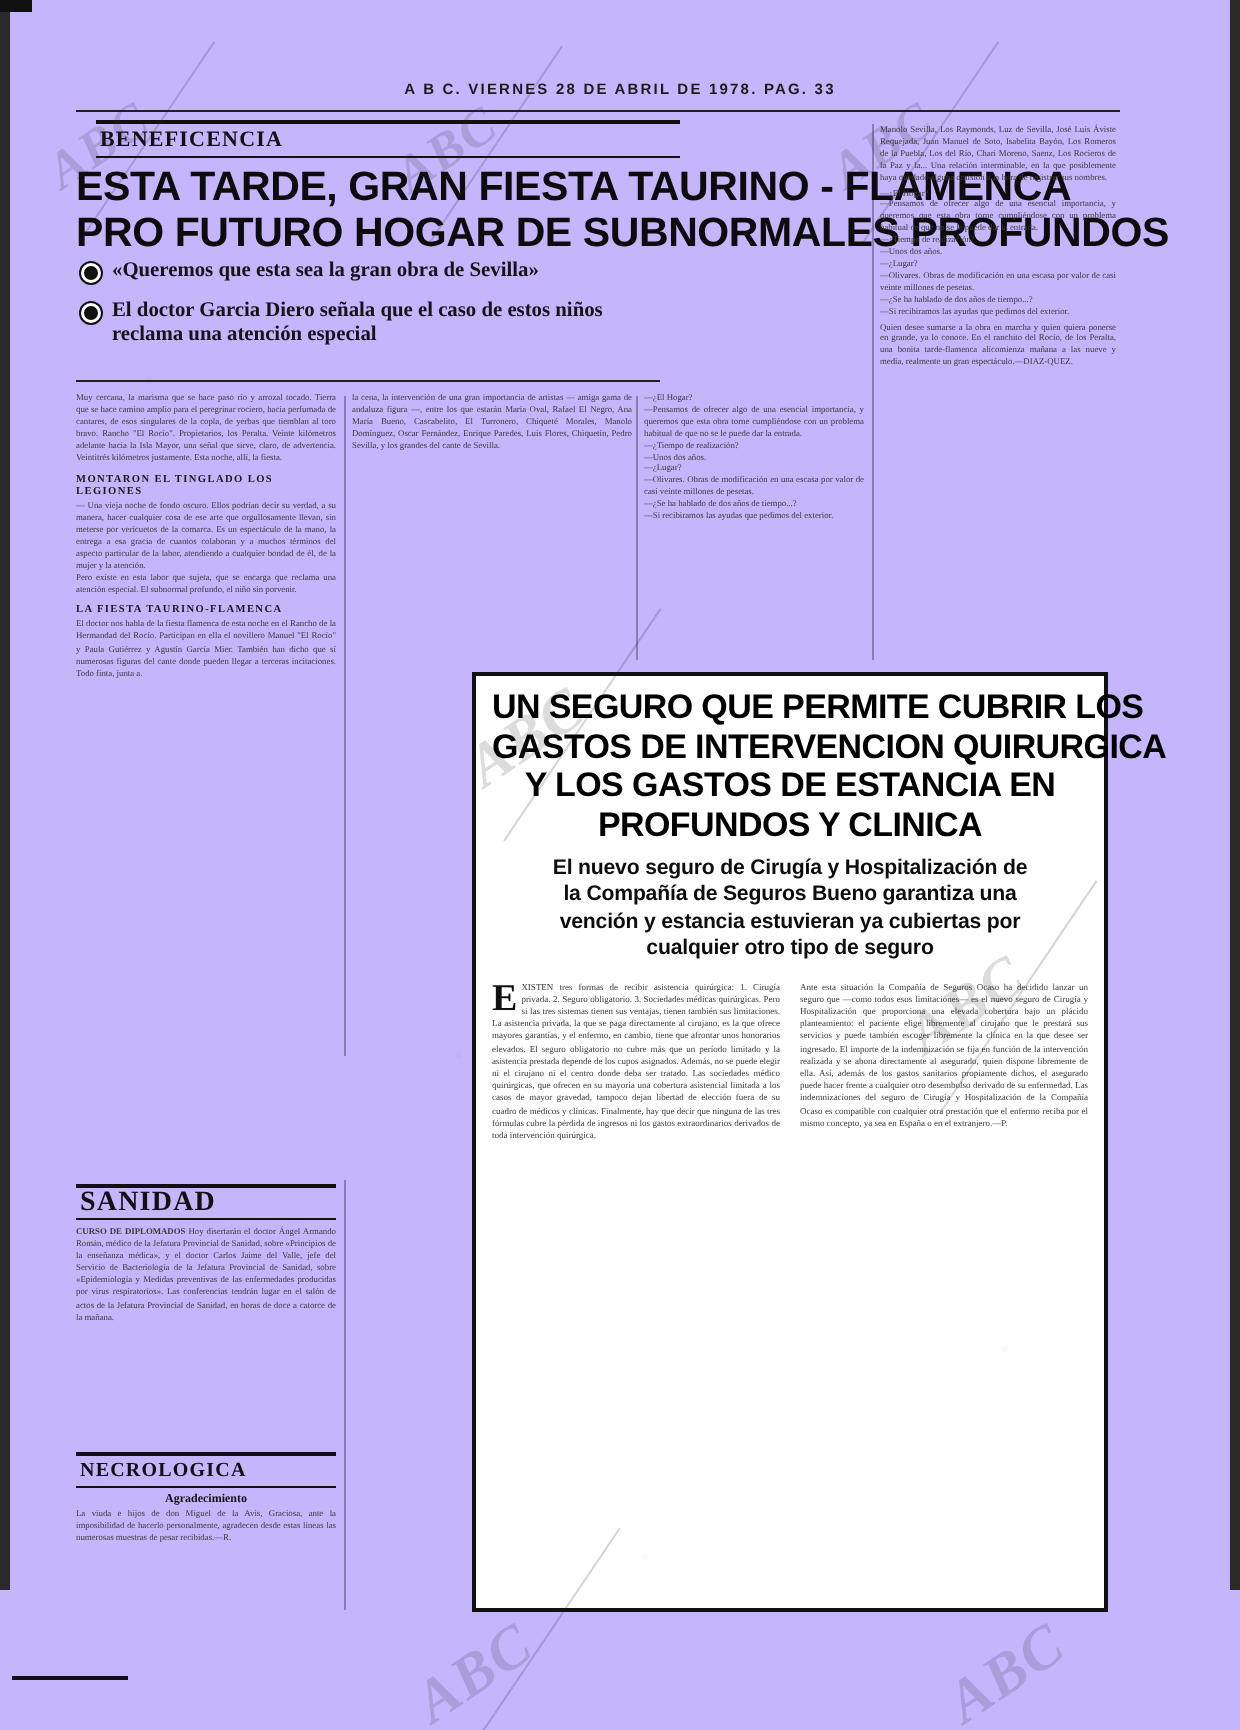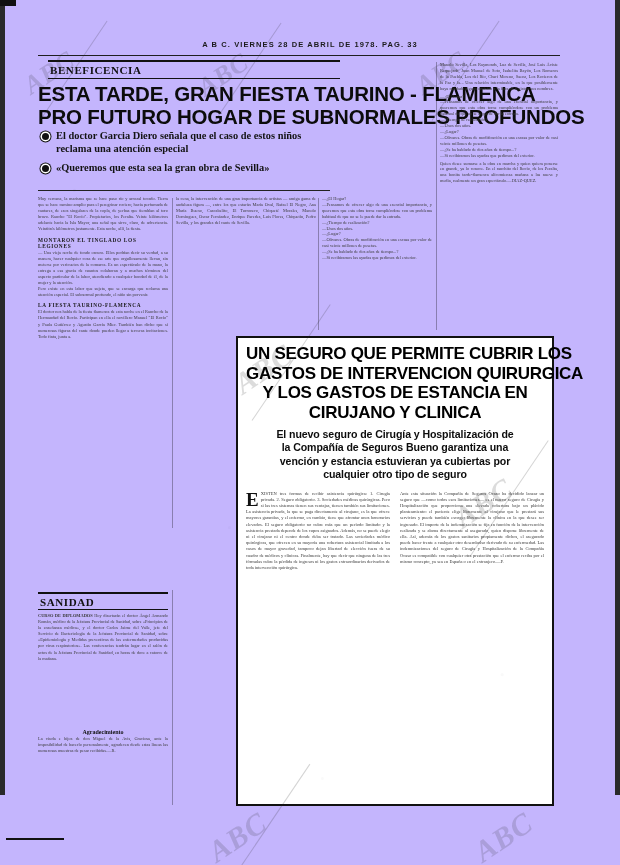--- a/index.html
+++ b/index.html
@@ -289,53 +289,54 @@
 
   <div id="headline">
     <div class="hl-line">ESTA TARDE, GRAN FIESTA TAURINO - FLAMENCA</div>
     <div class="hl-line">PRO FUTURO HOGAR DE SUBNORMALES PROFUNDOS</div>
   </div>
 
   <div id="deck">
     <div class="deck-item">
       <span class="deck-bullet"></span>
       <span class="deck-text">
-        <span>El doctor Garcia Diero señala que el caso de estos niños</span><br>
-        <span>reclama una atención especial</span>
+        <span>«Queremos que esta sea la gran obra de Sevilla»</span>
       </span>
     </div>
     <div class="deck-item">
       <span class="deck-bullet"></span>
       <span class="deck-text">
-        <span>«Queremos que esta sea la gran obra de Sevilla»</span>
+        <span>El doctor Garcia Diero señala que el caso de estos niños</span><br>
+        <span>reclama una atención especial</span>
       </span>
     </div>
   </div>
   <div id="deck-rule"></div>
 
   <div class="col" style="left:38px; top:196px; width:130px;">
     <div class="body-text">
       <span class="lead-in">Muy cercana, la marisma que se hace paso río y arrozal tocado. Tierra que se hace camino amplio para el peregrinar rociero, hacia perfumada de cantares, de esos singulares de la copla, de yerbas que tiemblan al toro bravo. Rancho "El Rocío". Propietarios, los Peralta. Veinte kilómetros adelante hacia la Isla Mayor, una señal que sirve, claro, de advertencia. Veintitrés kilómetros justamente. Esta noche, allí, la fiesta.</span>
     </div>
     <div class="subhead">MONTARON EL TINGLADO LOS LEGIONES</div>
     <div class="body-text">— Una vieja noche de fondo oscuro. Ellos podrían decir su verdad, a su manera, hacer cualquier cosa de ese arte que orgullosamente llevan, sin meterse por vericuetos de la comarca. Es un espectáculo de la mano, la entrega a esa gracia de cuantos colaboran y a muchos términos del aspecto particular de la labor, atendiendo a cualquier bondad de él, de la mujer y la atención.</div>
     <div class="body-text">Pero existe en esta labor que sujeta, que se encarga que reclama una atención especial. El subnormal profundo, el niño sin porvenir.</div>
     <div class="subhead">LA FIESTA TAURINO-FLAMENCA</div>
     <div class="body-text">El doctor nos habla de la fiesta flamenca de esta noche en el Rancho de la Hermandad del Rocío. Participan en ella el novillero Manuel "El Rocío" y Paula Gutiérrez y Agustín García Mier. También han dicho que sí numerosas figuras del cante donde pueden llegar a terceras incitaciones. Todo finta, junta a.</div>
   </div>
 
   <div class="col" style="left:38px; top:592px; width:130px;">
-    <div class="kicker" style="font-size:11px; line-height:12px;">SANIDAD</div>
+    <div class="kicker" style="font-size:14px; line-height:12px;">SANIDAD</div>
     <div class="body-text" style="margin-top:3px;">
       <b>CURSO DE DIPLOMADOS</b>
       <span>Hoy disertarán el doctor Ángel Armando Román, médico de la Jefatura Provincial de Sanidad, sobre «Principios de la enseñanza médica», y el doctor Carlos Jaime del Valle, jefe del Servicio de Bacteriología de la Jefatura Provincial de Sanidad, sobre «Epidemiología y Medidas preventivas de las enfermedades producidas por virus respiratorios». Las conferencias tendrán lugar en el salón de actos de la Jefatura Provincial de Sanidad, en horas de doce a catorce de la mañana.</span>
     </div>
   </div>
 
   <div class="col" style="left:38px; top:726px; width:130px;">
+    <div class="kicker" style="font-size:10px; line-height:12px;">NECROLOGICA</div>
     <div class="center-sub">Agradecimiento</div>
     <div class="body-text">La viuda e hijos de don Miguel de la Avis, Graciosa, ante la imposibilidad de hacerlo personalmente, agradecen desde estas líneas las numerosas muestras de pesar recibidas.—R.</div>
   </div>
 
   <div class="col" style="left:176px; top:196px; width:140px;">
     <div class="body-text tight">la cena, la intervención de una gran importancia de artistas — amiga gama de andaluza figura —, entre los que estarán María Oval, Rafael El Negro, Ana María Bueno, Cascabelito, El Turronero, Chiqueté Morales, Manolo Domínguez, Oscar Fernández, Enrique Paredes, Luis Flores, Chiquetín, Pedro Sevilla, y los grandes del cante de Sevilla.</div>
   </div>
 
   <div class="col" style="left:322px; top:196px; width:110px;">
     <div class="body-text tight">
@@ -368,21 +369,21 @@
   <div class="col-rule" style="left:172px; top:198px; height:330px;"></div>
   <div class="col-rule" style="left:318px; top:198px; height:132px;"></div>
   <div class="col-rule" style="left:436px; top:62px;  height:268px;"></div>
   <div class="col-rule" style="left:172px; top:590px; height:215px;"></div>
 
   <div id="ad">
     <div id="ad-headline">
       <div class="ad-hl-line">UN SEGURO QUE PERMITE CUBRIR LOS</div>
       <div class="ad-hl-line">GASTOS DE INTERVENCION QUIRURGICA</div>
       <div class="ad-hl-line">Y LOS GASTOS DE ESTANCIA EN</div>
-      <div class="ad-hl-line">CIRUJANO Y CLINICA</div>
+      <div class="ad-hl-line">PROFUNDOS Y CLINICA</div>
     </div>
 
     <div id="ad-sub">
       <div>El nuevo seguro de Cirugía y Hospitalización de</div>
       <div>la Compañía de Seguros Bueno garantiza una</div>
       <div>vención y estancia estuvieran ya cubiertas por</div>
       <div>cualquier otro tipo de seguro</div>
     </div>
 
     <div id="ad-body">

